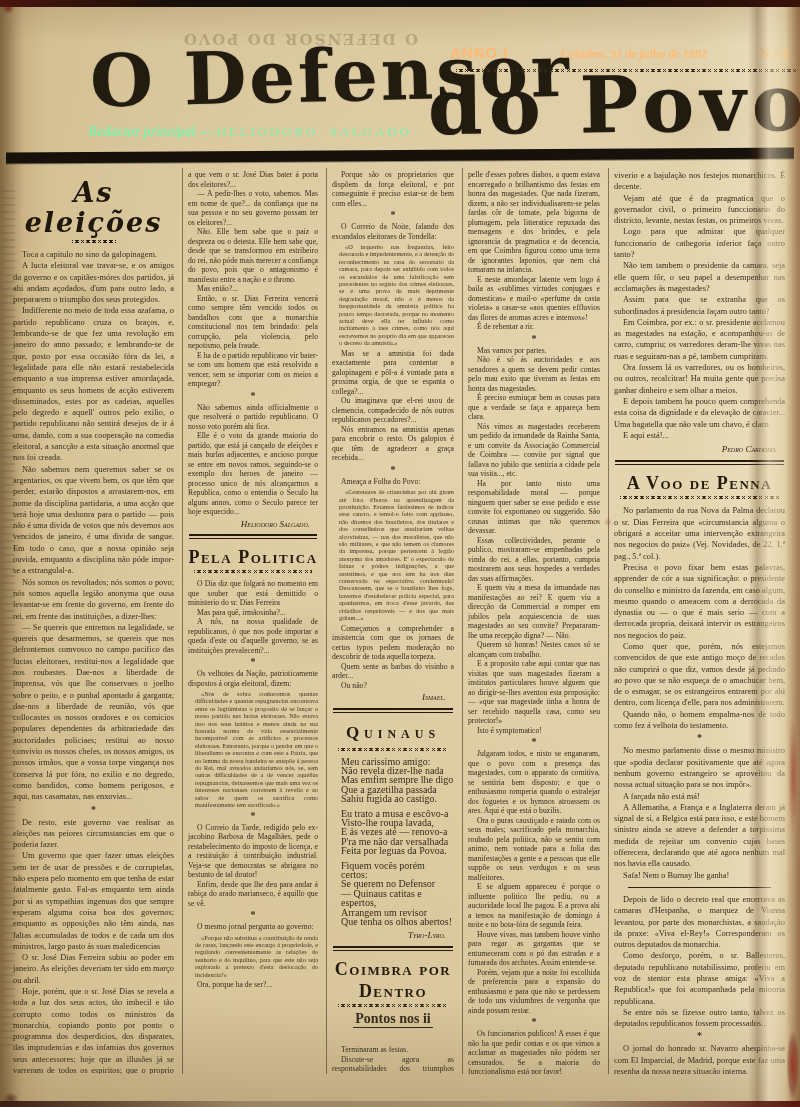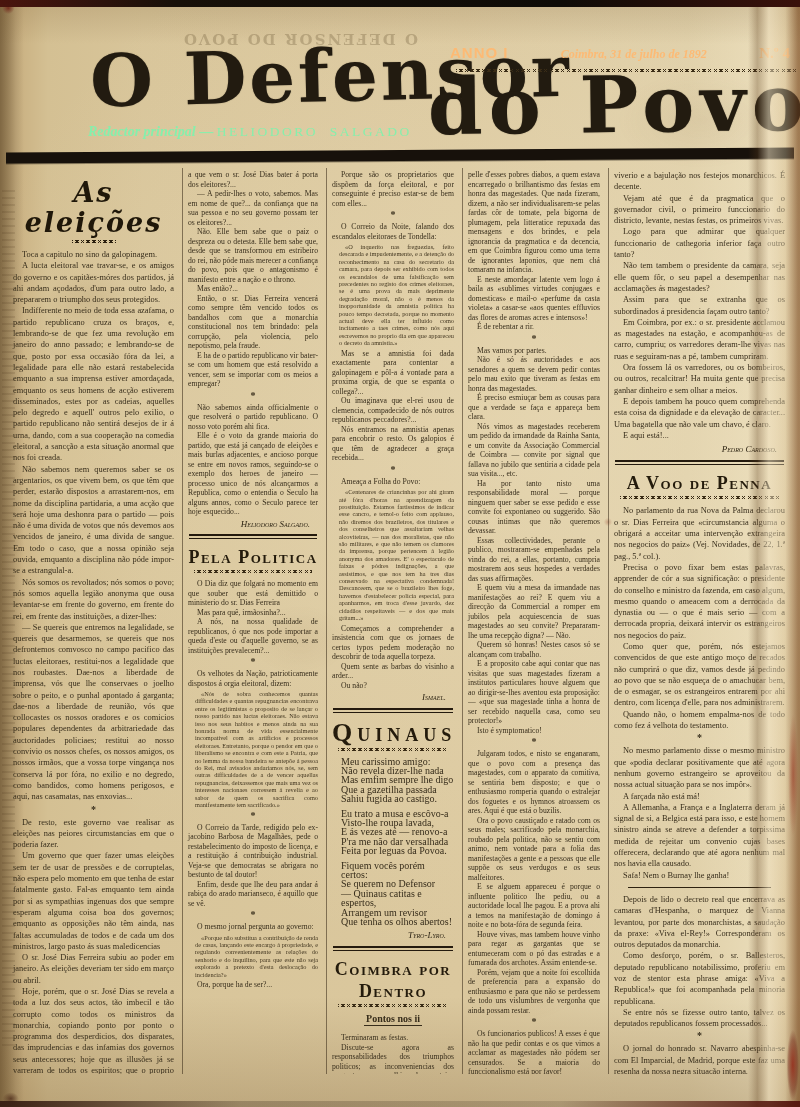--- a/index.html
+++ b/index.html
@@ -99,23 +99,23 @@
   .b-dbl{border-top:2.5px solid #241a0e;border-bottom:1px solid #241a0e;height:2px;margin:5px 1px 7px;}
   .b-rule{border-top:1.5px solid #2e2210;margin:6px 14px;}
   .b-h1{
     font-weight:bold;font-style:italic;font-size:27px;line-height:30px;text-align:center;
     color:#1f1709;letter-spacing:2px;margin:8px 0 2px;font-family:"DejaVu Serif",serif;
   }
   .b-h2{
     font-variant:small-caps;font-weight:bold;font-size:18px;line-height:22px;text-align:center;
     letter-spacing:1.5px;color:#241b0c;margin:4px 0 0;
   }
-  .b-h2f{font-size:26px;letter-spacing:5px;line-height:26px;}
+  .b-h2f{font-size:17px;letter-spacing:5px;line-height:26px;}
   .b-sub{
-    font-weight:bold;font-size:10px;text-align:center;margin:7px 0 10px;
+    font-weight:bold;font-size:14px;text-align:center;margin:7px 0 22px;
   }
   .b-sub span{border-bottom:1px solid #372d1b;padding:0 2px 1px;}
   .wavy{
     height:3px;margin:2px 6px 6px;
     background:
       repeating-linear-gradient(135deg,#3a2c16 0 1px,rgba(0,0,0,0) 1px 4px),
       repeating-linear-gradient(45deg,#3a2c16 0 1px,rgba(0,0,0,0) 1px 4px);
   }
   .flourish{width:44px;height:3px;margin:1px auto 6px;
     background:
@@ -248,21 +248,21 @@
       <p class="b-p">É preciso esmiuçar bem as cousas para que a verdade se faça e appareça bem clara.</p>
       <p class="b-p">Nós vimos as magestades receberem um pedido da irmandade da Rainha Santa, e um convite da Associação Commercial de Coimbra — convite por signal que fallava no jubilo que sentiria a cidade pela sua visita..., etc.</p>
       <p class="b-p">Ha por tanto nisto uma responsabilidade moral — porque ninguem quer saber se esse pedido e esse convite foi expontaneo ou suggerido. São cousas intimas que não queremos devassar.</p>
       <p class="b-p">Essas collectividades, perante o publico, mostraram-se empenhadas pela vinda do rei, a ellas, portanto, cumpria mostrarem aos seus hospedes a verdades das suas affirmações.</p>
       <p class="b-p">E quem viu a mesa da irmandade nas manifestações ao rei? E quem viu a direcção da Commercial a romper em jubilos pela acquiescencia de suas magestades ao seu convite? Prepararam-lhe uma recepção digna? — Não.</p>
       <p class="b-p">Querem só honras! Nestes casos só se alcançam com trabalho.</p>
       <p class="b-p">E a proposito cabe aqui contar que nas visitas que suas magestades fizeram a institutos particulares houve alguem que ao dirigir-se-lhes aventou esta proposição: — «que sua magestade tinha a honra de ser recebido naquella casa, como seu protector!»</p>
       <p class="b-p">Isto é symptomatico!</p>
       <div class="b-star">*</div>
       <p class="b-p">Julgaram todos, e nisto se enganaram, que o povo com a presença das magestades, com o apparato da comitiva, se sentiria bem disposto; e que o enthusiasmo romperia quando o estralejar dos foguetes e os hymnos atroassem os ares. Aqui é que está o buzilis.</p>
-      <p class="b-p">Ora o povo caustiçado e ratado com os seus males; sacrificado pela monarchia, roubado pela politica, não se sentiu com animo, nem vontade para a folia das manifestações a gente e a pessoas que elle suppõe os seus verdugos e os seus malfeitores.</p>
+      <p class="b-p">Ora o puras caustiçado e ratado com os seus males; sacrificado pela monarchia, roubado pela politica, não se sentiu com animo, nem vontade para a folia das manifestações a gente e a pessoas que elle suppõe os seus verdugos e os seus malfeitores.</p>
       <p class="b-p">E se alguem appareceu é porque o influente politico lhe pediu, ou a auctoridade local lhe pagou. E a prova ahi a temos na manifestação de domingo á noite e no bota-fóra de segunda feira.</p>
       <p class="b-p">Houve vivas, mas tambem houve vinho para regar as gargantas que se entumeceram com o pó das estradas e a fumarada dos archotes. Assim entende-se.</p>
       <p class="b-p">Porém, vejam que a noite foi escolhida de preferencia para a expansão do enthusiasmo e para que não se perdessem de todo uns vislumbres de vergonha que ainda possam restar.</p>
       <div class="b-star">*</div>
       <p class="b-p">Os funcionarios publicos! A esses é que não ha que pedir contas e os que vimos a acclamar as magestades não pódem ser censurados. Se a maioria do funccionalismo está por favor!</p>
     </div>
   <div class="col c4 loose">
       <p class="b-p ni">viverio e a bajulação nos festejos monarchicos. É decente.</p>
       <p class="b-p">Vejam até que é da pragmatica que o governador civil, o primeiro funccionario do districto, levante, nestas festas, os primeiros vivas.</p>
       <p class="b-p">Logo para que admirar que qualquer funccionario de cathegoria inferior faça outro tanto?</p>

